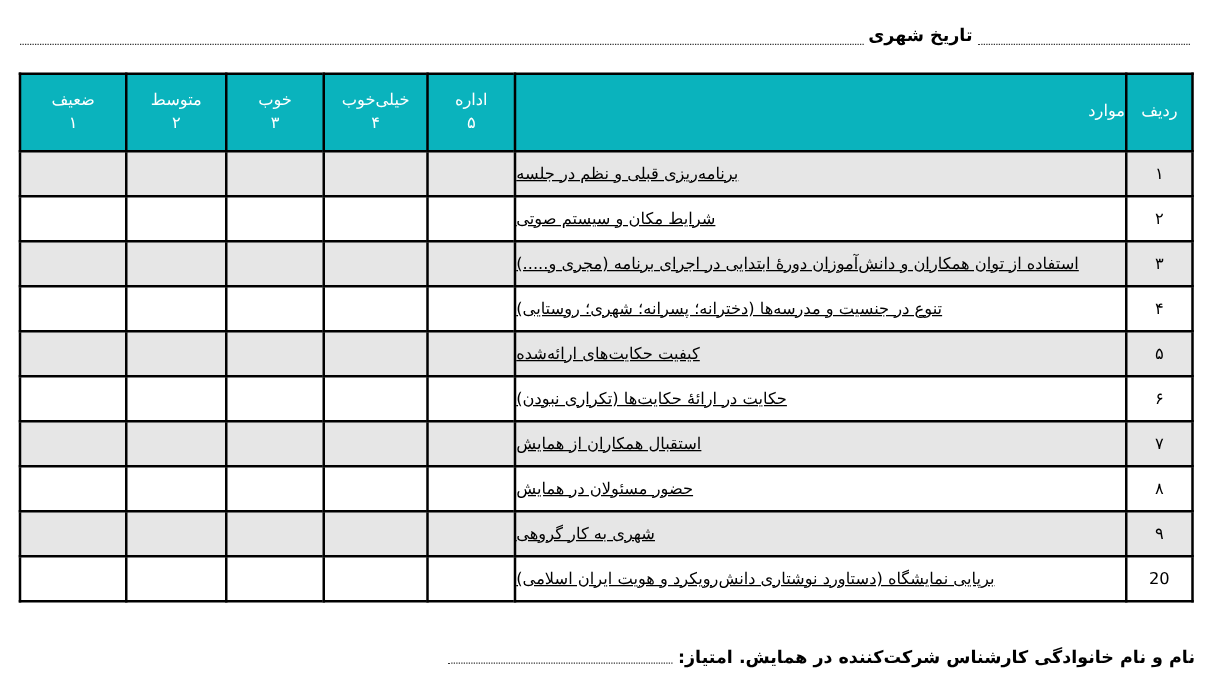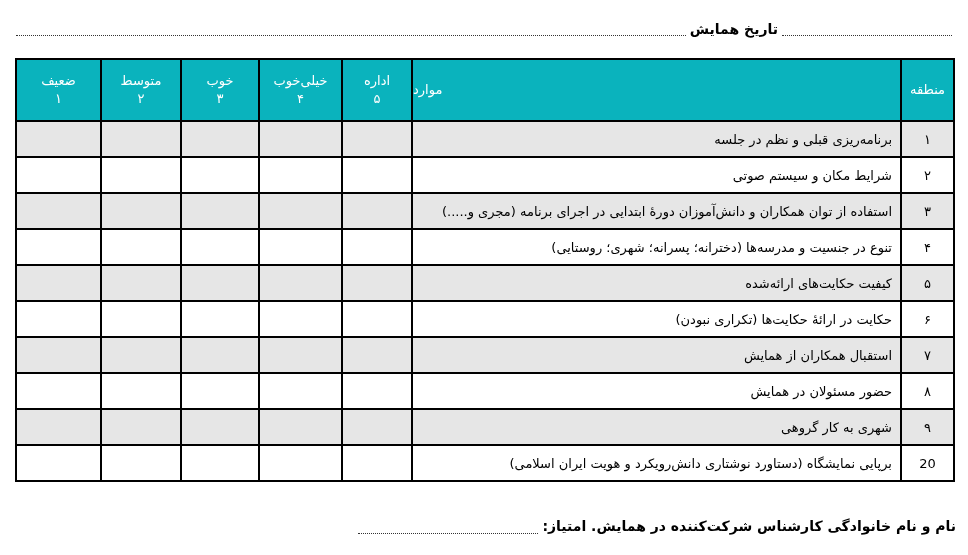--- a/index.html
+++ b/index.html
@@ -7,50 +7,50 @@
          font-family:"DejaVu Sans", sans-serif; color:#000; }
   .title-line { position:absolute; top:14px; right:12px; left:12px; height:30px;
          direction:rtl; display:flex; align-items:center; white-space:nowrap;
          font-weight:bold; font-size:14px; }
   .dots { display:inline-block; border-bottom:1px dotted #333; height:12px; margin:0 4px; }
   table.eval { position:absolute; left:15px; top:58px; width:938px;
          border-collapse:collapse; direction:rtl; table-layout:fixed; }
   table.eval th, table.eval td { border:2px solid #000; padding:0; }
   table.eval th { background:#0ab3bd; color:#ffffff; font-weight:normal;
          font-size:13px; height:60px; text-align:center; line-height:18px; }
-  table.eval th.item-h { text-align:left; }
+  table.eval th.item-h { text-align:right; }
   table.eval td { height:34px; font-size:13px; }
   table.eval tr.shade td { background:#e6e6e6; }
   td.num { text-align:center; }
-  td.item { text-align:right; padding-right:8px !important; }
+  td.item { text-align:left; padding-right:8px !important;text-decoration:underline; }
   .footer { position:absolute; top:518px; right:12px; left:28px; direction:rtl;
-         display:flex; align-items:flex-end; font-weight:bold; font-size:14px; white-space:nowrap; }
+         display:flex; align-items:flex-start; font-weight:bold; font-size:14px; white-space:nowrap; }
 </style>
 </head>
 <body>
 
 <div class="title-line">
   <span class="dots" style="width:170px"></span>
-  <span>تاریخ همایش</span>
+  <span>تاریخ شهری</span>
   <span class="dots" style="flex:1"></span>
 </div>
 
 <table class="eval">
   <colgroup>
     <col style="width:53px">
       <col style="width:489px">
     <col style="width:70px">
       <col style="width:83px">
       <col style="width:78px">
       <col style="width:80px">
       <col style="width:85px">
   </colgroup>
   <thead>
     <tr>
-      <th>منطقه</th>
+      <th>ردیف</th>
       <th class="item-h">موارد</th>
       <th>
           <div>اداره</div>
           <div>۵</div>
         </th>
       <th>
           <div>خیلی‌خوب</div>
           <div>۴</div>
         </th>
       <th>

